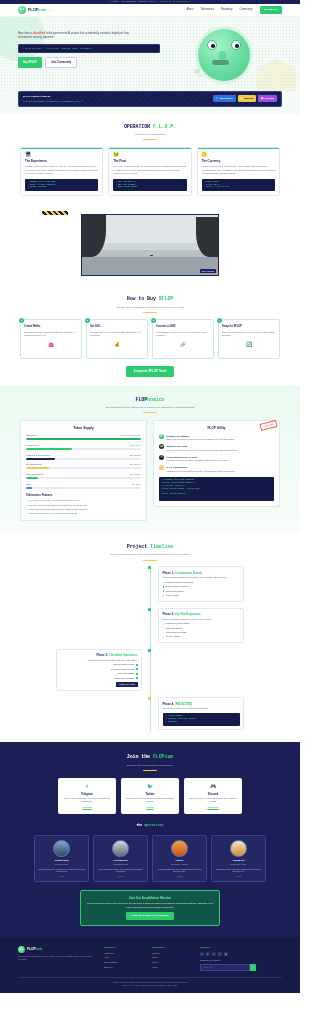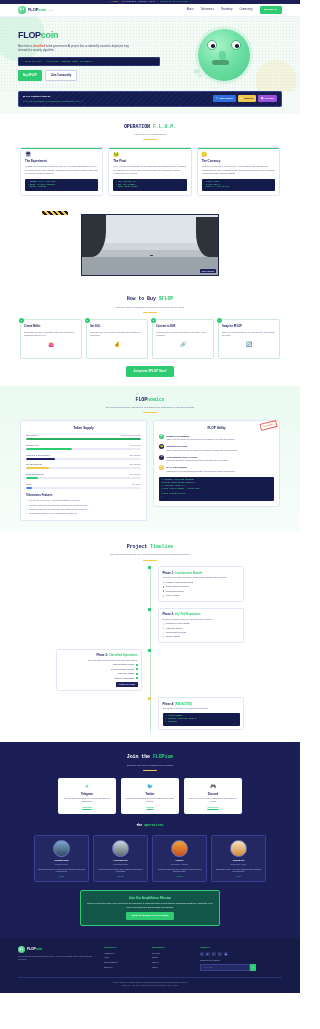--- a/index.html
+++ b/index.html
@@ -295,23 +295,20 @@
       <a href="#">Tokenomics</a>
       <a href="#">Roadmap</a>
       <a href="#">Community</a>
       <span class="btn btn-green">Buy $FLOP</span>
     </div>
   </div>
 
   <div class="hero">
     <div class="hero-inner">
       <div class="hero-left">
-        <div class="hero-title">
-          <span class="t1">FLOP</span><span class="t2">coin</span>
-        </div>
         <div class="hero-sub">
           <span>Born from a </span><span class="hl">classified</span><span> failed government AI project that accidentally created a digital pet frog instead of a security algorithm.</span>
         </div>
         <div class="hero-term mono">&gt; initializing... AI_STATUS: FROGGED  [ERR: 0xF0RB1D]</div>
         <div class="hero-btns">
           <span class="btn btn-green">Buy $FLOP</span>
           <span class="btn btn-outline">Join Community</span>
         </div>
       </div>
       <div class="hero-right">

